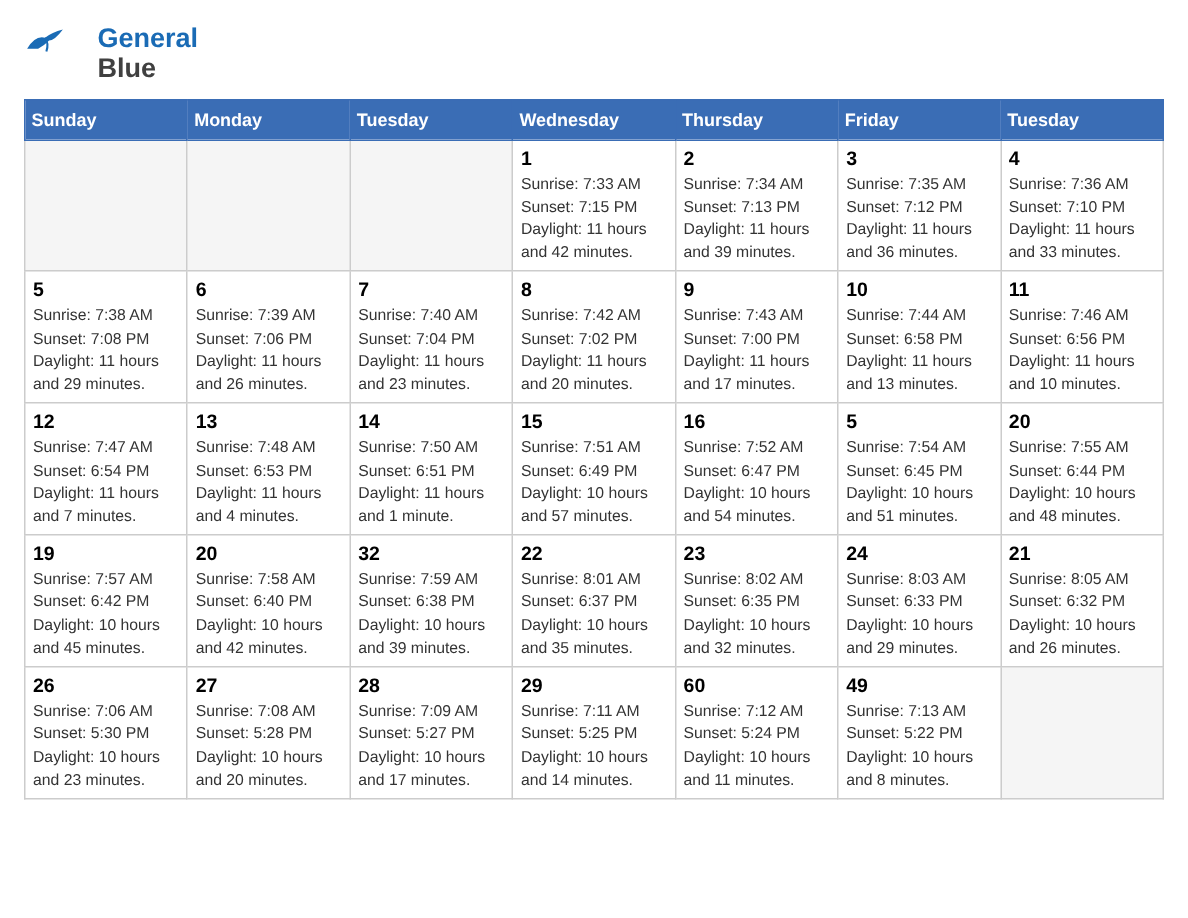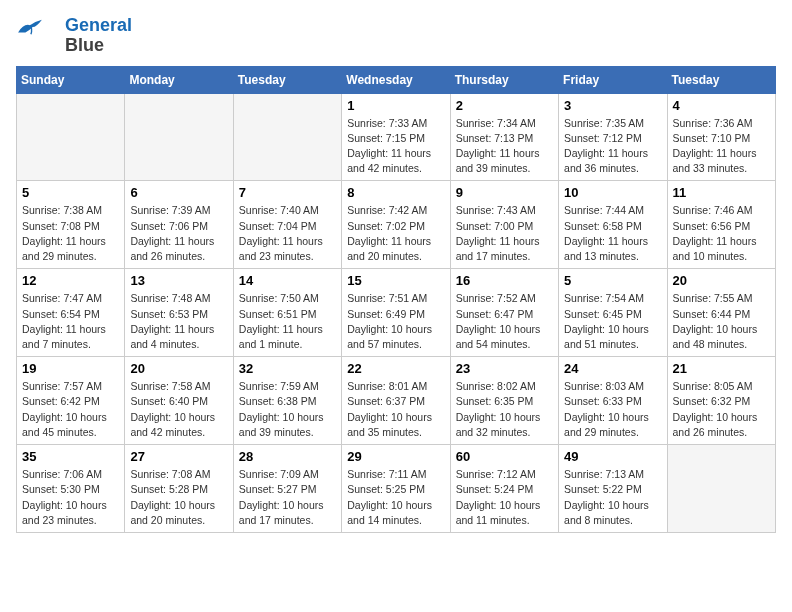--- a/index.html
+++ b/index.html
@@ -223,21 +223,21 @@
           <span class="day-number">24</span>
           <div class="day-info">Sunrise: 8:03 AM<br>Sunset: 6:33 PM<br>Daylight: 10 hours and 29 minutes.</div>
         </td>
         <td>
           <span class="day-number">21</span>
           <div class="day-info">Sunrise: 8:05 AM<br>Sunset: 6:32 PM<br>Daylight: 10 hours and 26 minutes.</div>
         </td>
       </tr>
       <tr class="week-row">
         <td>
-          <span class="day-number">35</span>
+          <span class="day-number">26</span>
           <div class="day-info">Sunrise: 7:06 AM<br>Sunset: 5:30 PM<br>Daylight: 10 hours and 23 minutes.</div>
         </td>
         <td>
           <span class="day-number">27</span>
           <div class="day-info">Sunrise: 7:08 AM<br>Sunset: 5:28 PM<br>Daylight: 10 hours and 20 minutes.</div>
         </td>
         <td>
           <span class="day-number">28</span>
           <div class="day-info">Sunrise: 7:09 AM<br>Sunset: 5:27 PM<br>Daylight: 10 hours and 17 minutes.</div>
         </td>

